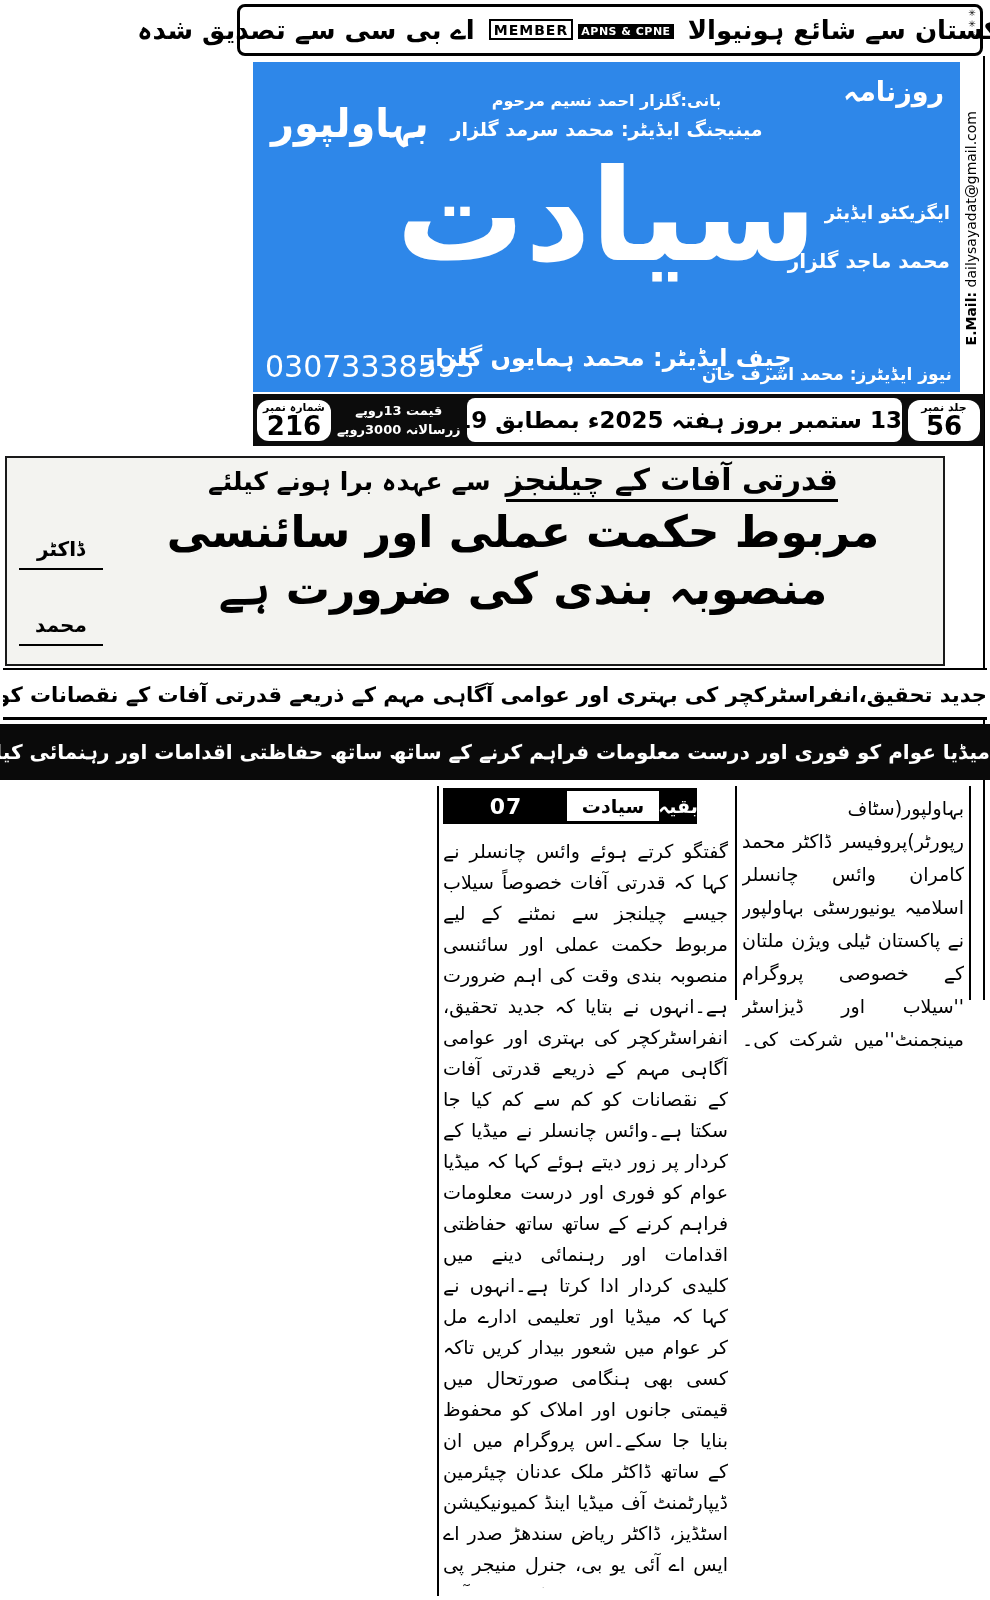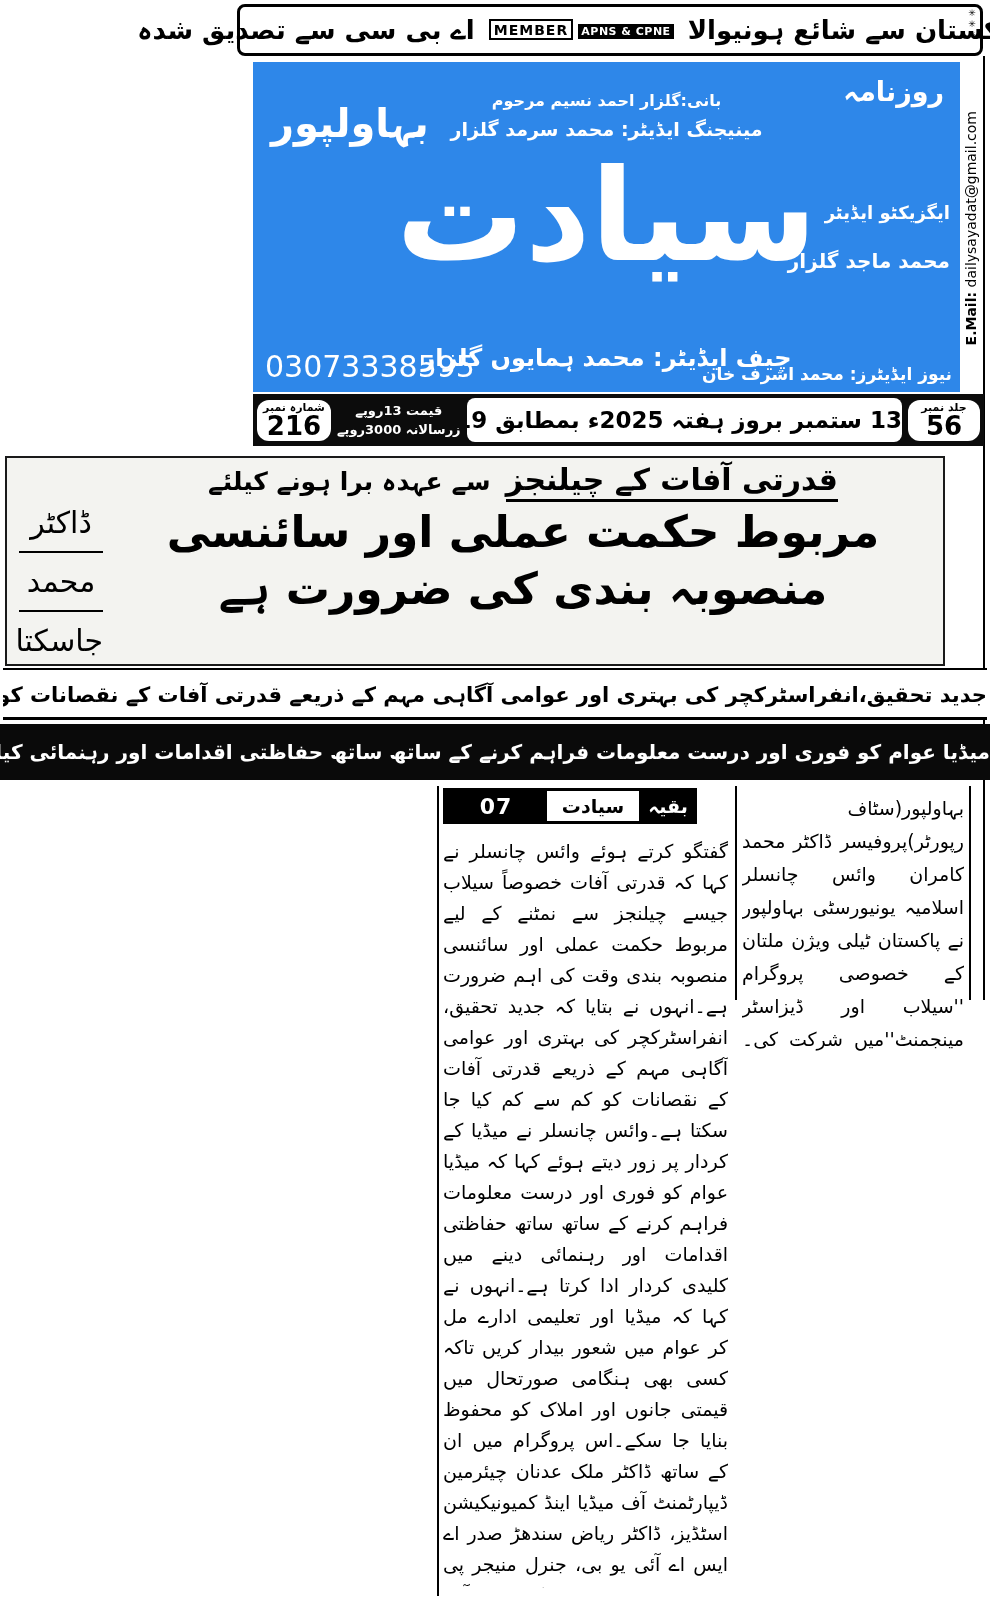--- a/index.html
+++ b/index.html
@@ -47,37 +47,37 @@
   .price{color:#fff;text-align:center;font-size:13px;font-weight:bold;line-height:1.5;white-space:nowrap;}
 
   
   .headline-box{left:5px;top:456px;width:940px;height:210px;border:2px solid #1a1a1a;background:#f3f3f0;
     box-sizing:border-box;direction:rtl;}
   .hl-main-wrap{position:absolute;right:8px;left:104px;top:4px;text-align:center;color:#000;}
   .hl-kicker{font-size:30px;font-weight:bold;border-bottom:3px solid #000;padding-bottom:2px;}
   .hl-kicker2{font-size:25px;font-weight:bold;margin-right:10px;}
   .hl-main{font-size:44px;font-weight:bold;line-height:1.3;margin-top:6px;}
   .hl-attr{position:absolute;left:12px;top:36px;width:84px;text-align:center;color:#000;}
-  .hl-attr div{font-size:30px;font-weight:normal;line-height:1.9;}
+  .hl-attr div{font-size:20px;font-weight:bold;line-height:1.9;margin-top:36px;}
   .hl-attr div.u{border-bottom:2px solid #000;}
 
   
   .subhead1{left:3px;top:668px;width:984px;height:52px;border-top:2px solid #000;border-bottom:3px solid #000;
     background:#fff;color:#000;text-align:center;font-size:21px;font-weight:bold;line-height:50px;direction:rtl;
     white-space:nowrap;overflow:hidden;box-sizing:border-box;}
   .subhead2{left:0;top:724px;width:990px;height:56px;background:#0a0a0a;color:#fff;text-align:center;font-size:20px;
     font-weight:bold;line-height:56px;direction:rtl;white-space:nowrap;overflow:hidden;}
 
   
   .rule-v{background:#000;width:2px;}
   .col-mid{left:443px;top:788px;width:285px;height:800px;direction:rtl;overflow:hidden;}
   .cont-marker{position:absolute;left:0;top:0;width:252px;height:36px;background:#000;display:flex;direction:rtl;
     align-items:stretch;border-left:2px solid #000;}
   .cont-marker .cell{display:flex;align-items:center;justify-content:center;font-weight:bold;}
-  .cont-baqia{width:58px;color:#fff;font-size:19px;}
+  .cont-baqia{width:38px;color:#fff;font-size:19px;}
   .cont-paper{width:92px;background:#fff;color:#000;margin:3px 0;font-size:19px;}
   .cont-page{flex:1;color:#fff;font-size:22px;letter-spacing:1px;}
   .body-text{position:absolute;top:48px;left:0;right:0;font-size:19px;line-height:31px;text-align:justify;color:#000;}
   .col-right{left:742px;top:792px;width:222px;height:260px;direction:rtl;overflow:hidden;}
   .lead-text{font-size:19px;line-height:33px;text-align:justify;color:#000;}
 </style>
 </head>
 <body>
 
 <div class="page">

